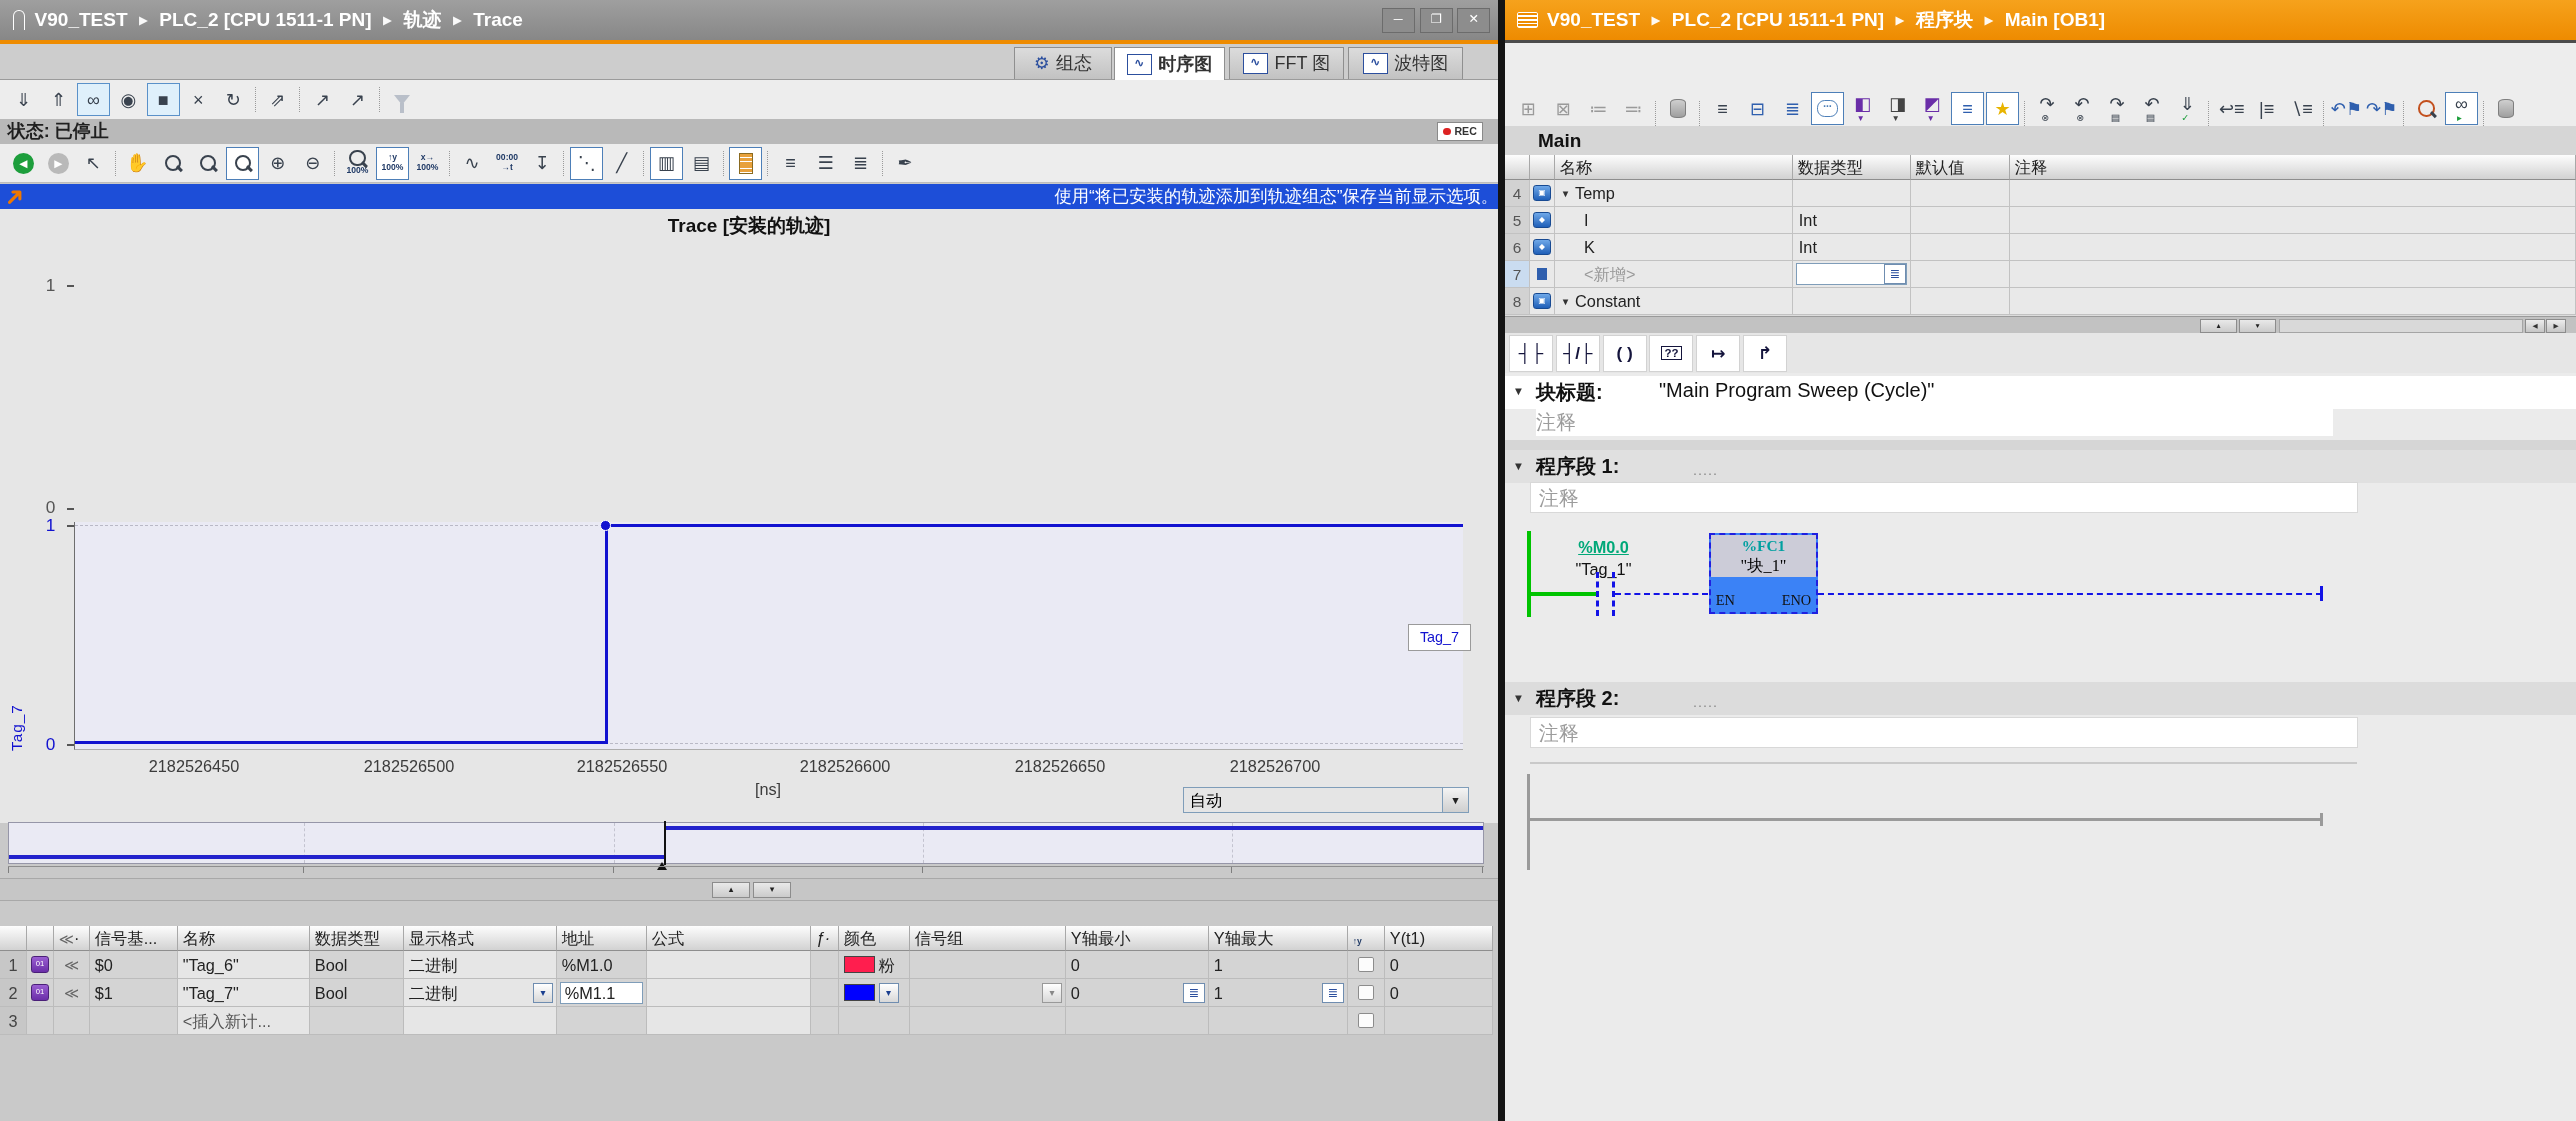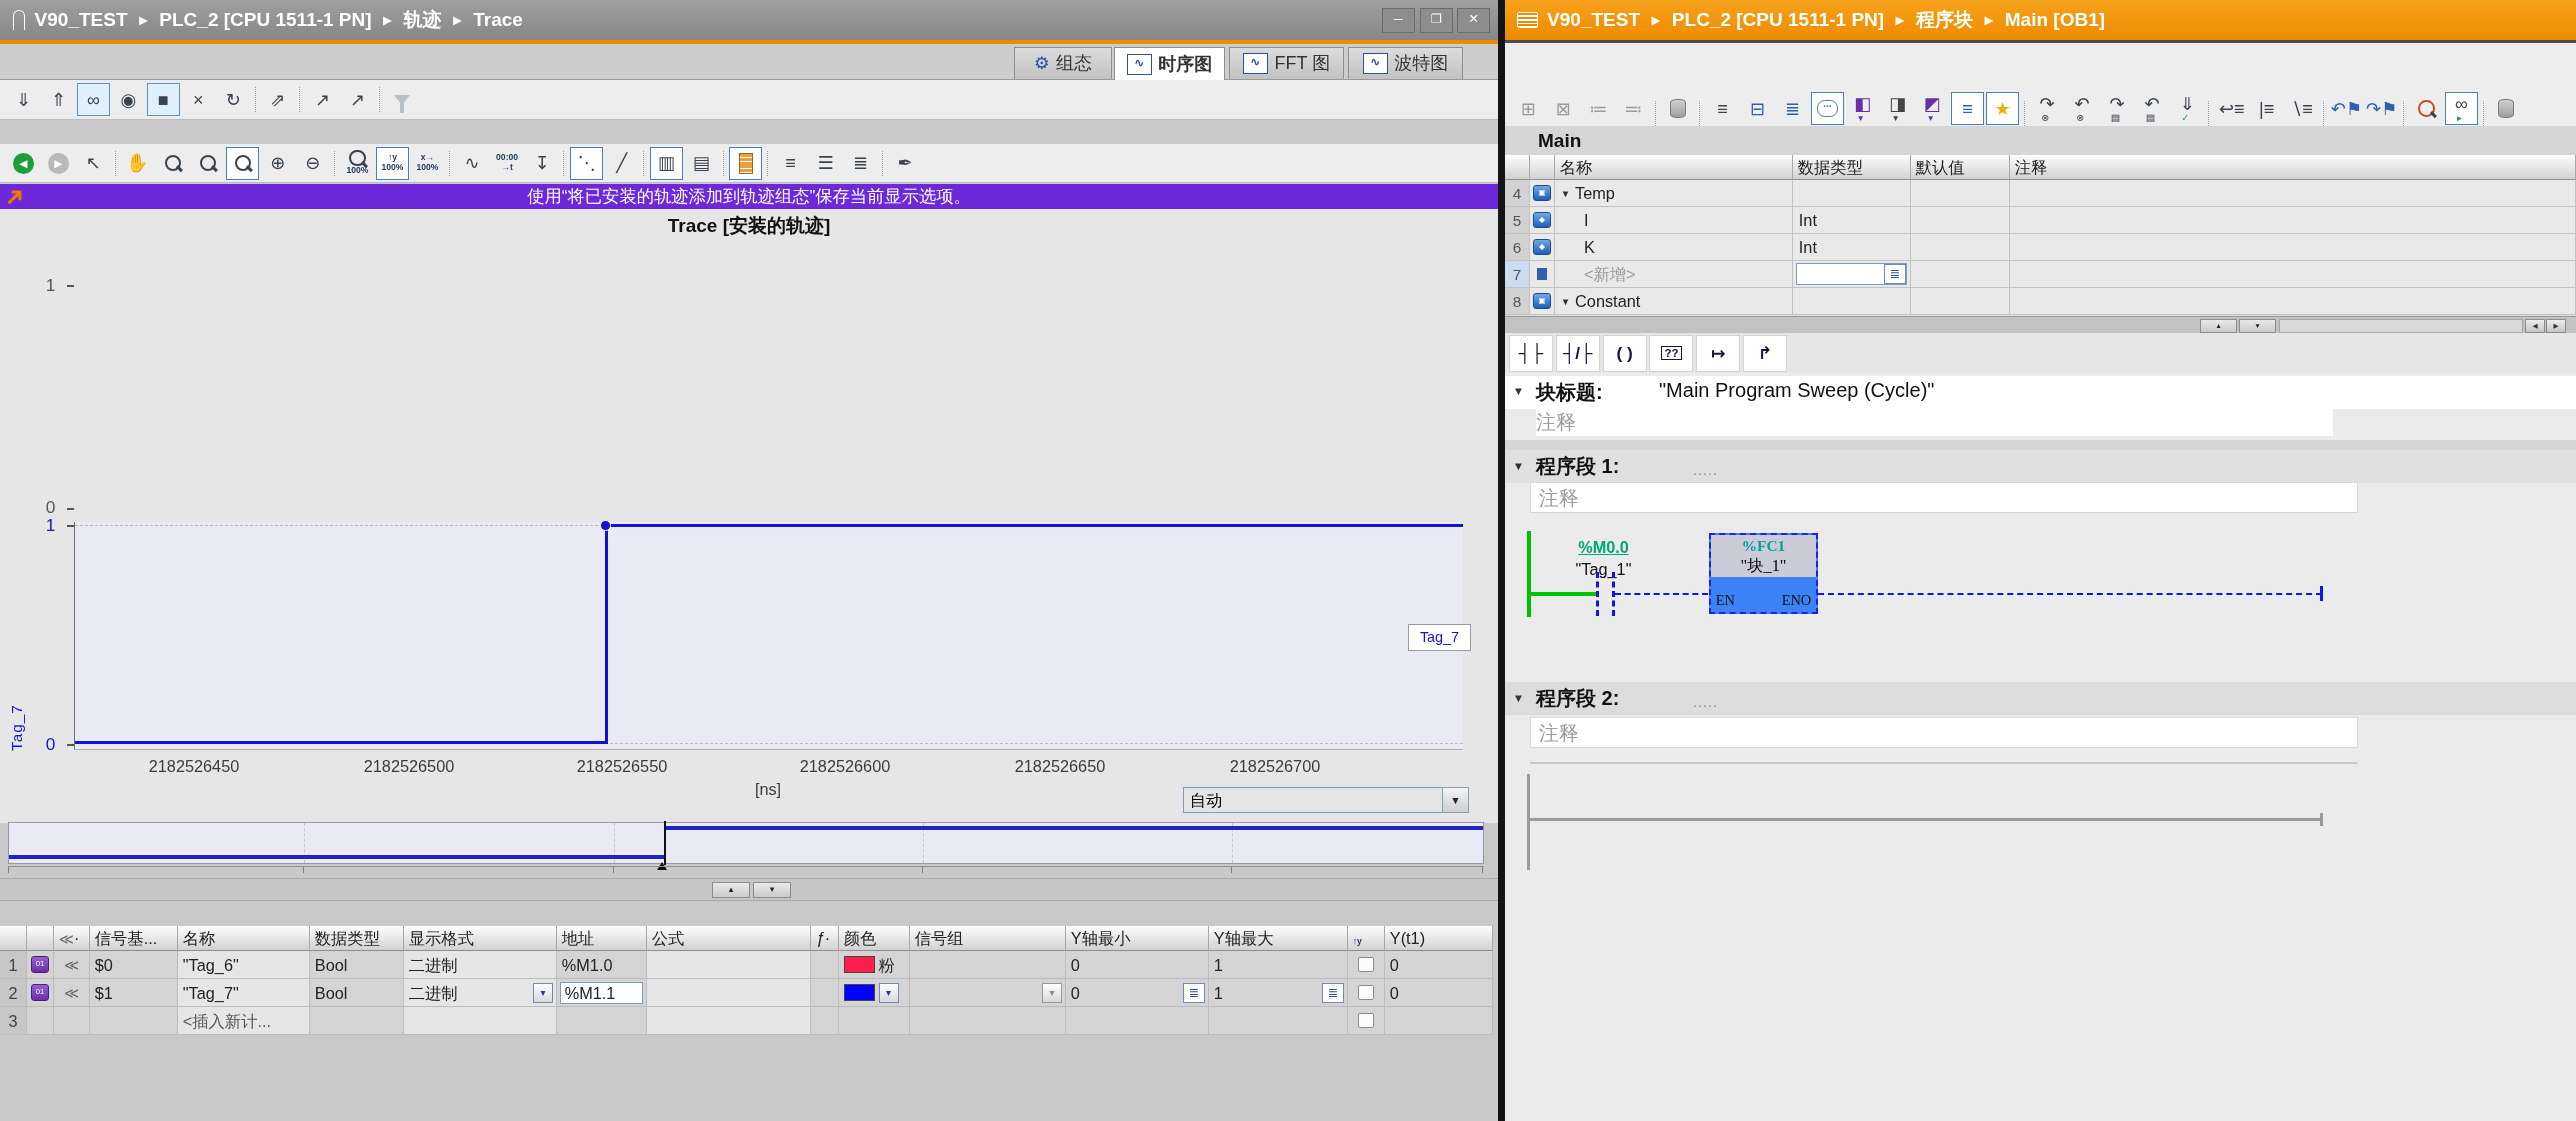--- a/index.html
+++ b/index.html
@@ -47,21 +47,21 @@
   .funnel{width:0;height:0;border-left:8.6px solid transparent;border-right:8.6px solid transparent;border-top:10.6px solid #b9bfc9;position:relative;}
   .funnel::after{content:"";position:absolute;left:-1.9px;top:-1.9px;width:3.8px;height:10.6px;background:#b9bfc9;}
   .bubble{width:19px;height:14.4px;border:1.9px solid #4d7fb8;border-radius:7.7px;color:#4d7fb8;font-size:8.6px;line-height:10.6px;text-align:center;font-weight:bold;}
   .cyl{width:14.4px;height:16.3px;background:linear-gradient(#cfcfcf,#9f9f9f);border:1px solid #7e7e7e;border-radius:6.7px/3.8px;}
   .supic{font-size:9.6px;margin-left:-3.8px;vertical-align:super;}
   
   .statusbar{position:absolute;left:0;top:119px;right:0;height:25px;background:#b9b9b9;border-bottom:1px solid #a2a2a2;
              font-size:18px;font-weight:bold;color:#1f1f1f;line-height:25px;padding-left:7.7px;}
   .recbadge{position:absolute;right:15.4px;top:2.9px;height:17.3px;background:#fff;border:1px solid #8a8a8a;display:flex;align-items:center;padding:0 4.8px;gap:3.8px;font-size:10.6px;font-weight:bold;color:#333;line-height:17.3px;}
   .recdot{width:7.7px;height:7.7px;border-radius:50%;background:#d22;}
-  .hintbar{position:absolute;left:0;top:184px;right:0;height:25px;background:#6d28d9;color:#fff;font-size:17.3px;line-height:25px;text-align:center;}
+  .hintbar{position:absolute;left:0;top:184px;right:0;height:25px;background:#1d4ed8;color:#fff;font-size:17.3px;line-height:25px;text-align:right;}
   .hint-ic{position:absolute;left:3.8px;top:182px;color:#f07800;font-size:25px;font-weight:bold;transform:rotate(-45deg);}
   
   .chartpanel{position:absolute;left:0;top:209px;width:1498px;height:614px;background:#e6e6e6;}
   .charttitle{position:absolute;left:0;top:3.8px;width:100%;text-align:center;font-size:19px;font-weight:bold;color:#111;}
   .plot{position:absolute;background:#fff;border-left:1.9px solid #6e6e6e;border-bottom:1px solid #adadad;}
   .grid{position:absolute;left:0;right:0;height:0;border-top:1px solid #dcdcdc;}
   .grid.dash{border-top:1px dashed #b9b9c6;}
   .seg{position:absolute;}
   .ytick{position:absolute;font-size:17.3px;color:#555;width:38px;text-align:right;}
   .ytick.blue{color:#1212d0;}
@@ -196,20 +196,27 @@
     <span class="tbtn">⇗</span>
     <span class="tsep"></span>
     <span class="tbtn">↗</span>
     <span class="tbtn">↗</span>
     <span class="tsep"></span>
     <span class="tbtn">
         <i class="funnel"></i>
       </span>
   </div>
 
+  <div class="statusbar">
+    <span>状态: 已停止</span>
+    <span class="recbadge">
+      <span class="recdot"></span>
+      <span>REC</span>
+    </span>
+  </div>
 
   <div class="toolbar" style="top:144px;height:38px;">
     <span class="tbtn">
         <span class="cir g">◀</span>
       </span>
     <span class="tbtn">
         <span class="cir y">▶</span>
       </span>
     <span class="tbtn">↖</span>
     <span class="tsep"></span>

